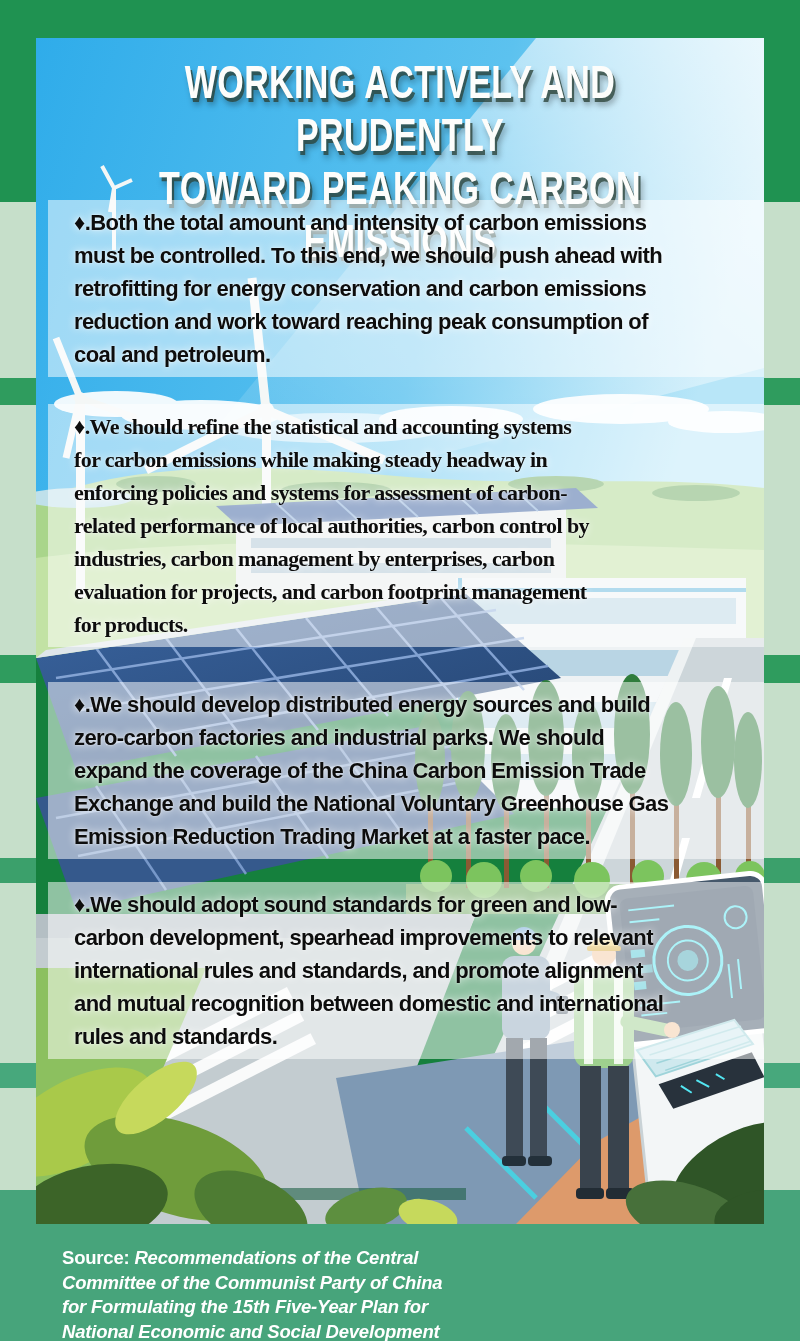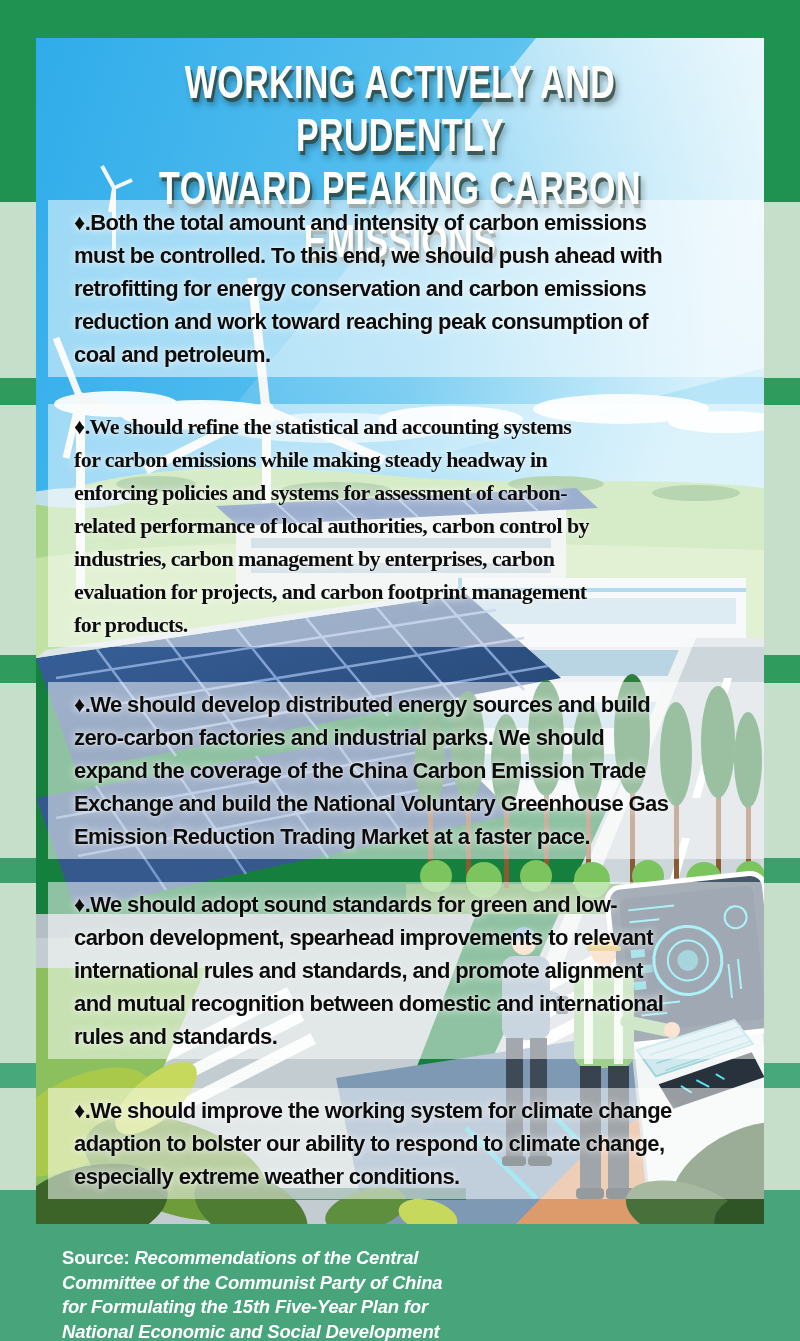--- a/index.html
+++ b/index.html
@@ -337,23 +337,20 @@
     <div class="para para-4">♦.We should adopt sound standards for green and low-
 carbon development, spearhead improvements to relevant
 international rules and standards, and promote alignment
 and mutual recognition between domestic and international
 rules and standards.</div>
     <div class="para para-3">♦.We should develop distributed energy sources and build
 zero-carbon factories and industrial parks. We should
 expand the coverage of the China Carbon Emission Trade
 Exchange and build the National Voluntary Greenhouse Gas
 Emission Reduction Trading Market at a faster pace.</div>
-    <div class="para para-5">♦.We should improve the working system for climate change
-adaption to bolster our ability to respond to climate change,
-especially extreme weather conditions.</div>
   </div>
 
   <div class="footer">
     <p class="source"><span class="src-label">Source: </span><span class="src-body">Recommendations of the Central
 Committee of the Communist Party of China
 for Formulating the 15th Five-Year Plan for
 National Economic and Social Development</span></p>
 
     <svg class="logo" viewBox="0 0 200 92" role="img" aria-label="光明网">
       <text x="0" y="80" font-family="Liberation Sans, DejaVu Sans, sans-serif" font-size="86" font-weight="bold" fill="#e23120" stroke="#ffffff" stroke-width="6" paint-order="stroke">G</text>

